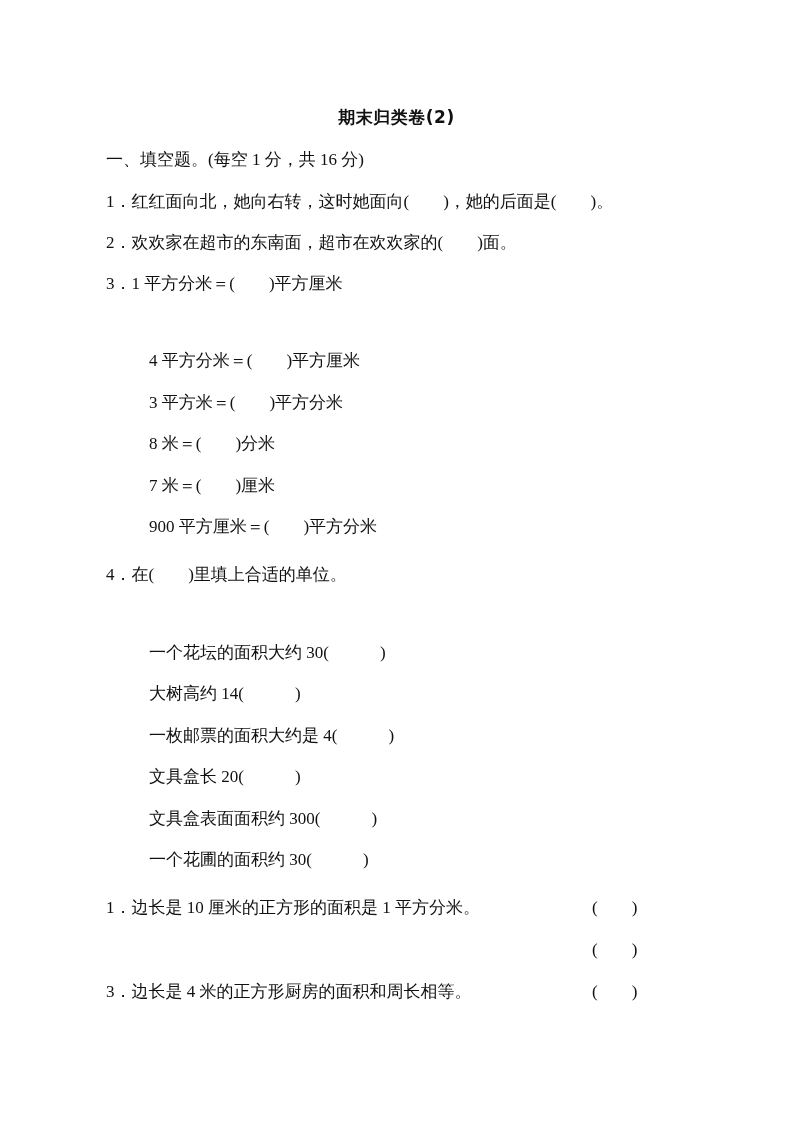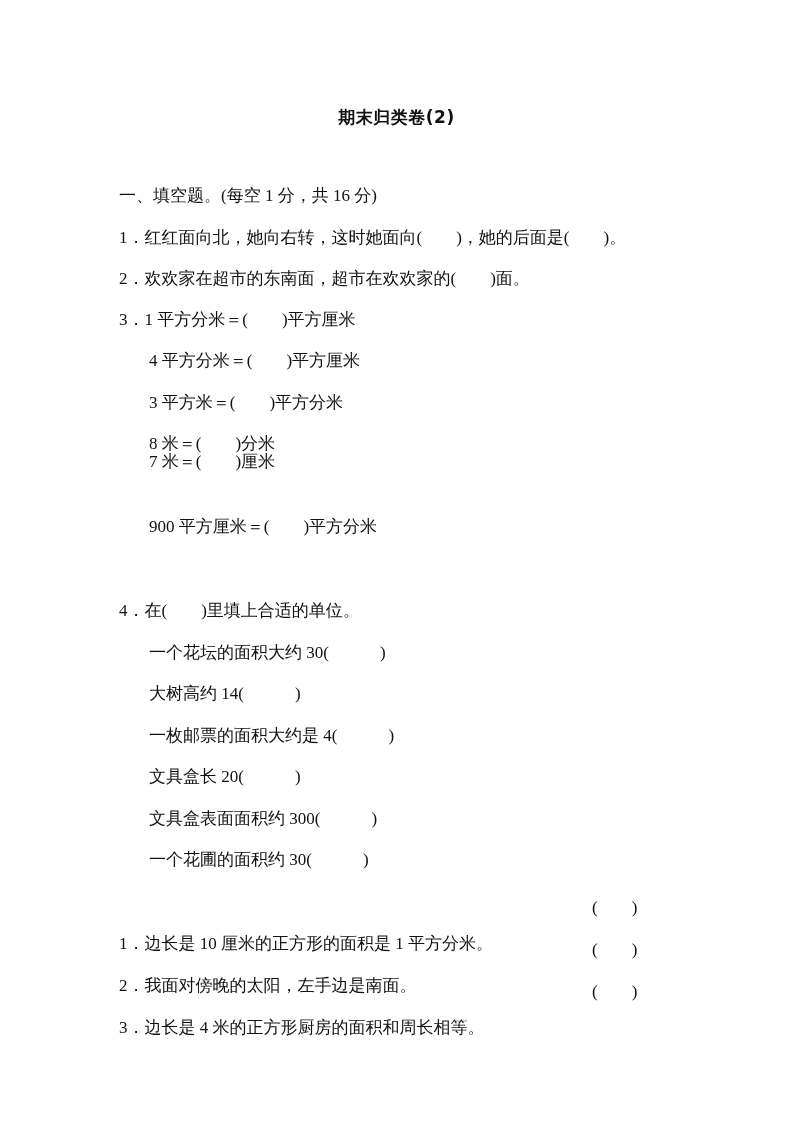--- a/index.html
+++ b/index.html
@@ -12,52 +12,51 @@
       overflow: hidden;
     }
     .page { position: absolute; left: 0; top: 0; width: 793px; height: 1122px; }
     .title {
       position: absolute; left: 0; width: 793px; top: 106px;
       text-align: center; font-weight: bold; font-size: 17px;
       font-family: "DejaVu Sans", "Liberation Sans", sans-serif;
       letter-spacing: 0.5px;
     }
     .line { position: absolute; white-space: pre; line-height: 20px; }
-    .l0 { left: 119px; margin-top: 36px; }
+    .l0 { left: 106px; }
     .l1 { left: 149px; margin-top: 36px; }
     .judge-paren { position: absolute; white-space: pre; line-height: 20px; left: 592px; }
   </style>
 </head>
 <body>
 
 <div class="page">
   <div class="title">期末归类卷(2)</div>
 
   <div class="line l0" style="top:150px">一、填空题。(每空 1 分，共 16 分)</div>
 
   <div class="line l0" style="top:192px">1．红红面向北，她向右转，这时她面向(　　)，她的后面是(　　)。</div>
   <div class="line l0" style="top:233px">2．欢欢家在超市的东南面，超市在欢欢家的(　　)面。</div>
 
   <div class="line l0" style="top:274px">3．1 平方分米＝(　　)平方厘米</div>
   <div class="line l1" style="top:315px">4 平方分米＝(　　)平方厘米</div>
   <div class="line l1" style="top:357px">3 平方米＝(　　)平方分米</div>
   <div class="line l1" style="top:398px">8 米＝(　　)分米</div>
-  <div class="line l1" style="top:416px">7 米＝(　　)厘米</div>
+  <div class="line l1" style="top:440px">7 米＝(　　)厘米</div>
   <div class="line l1" style="top:481px">900 平方厘米＝(　　)平方分米</div>
 
   <div class="line l0" style="top:565px">4．在(　　)里填上合适的单位。</div>
   <div class="line l1" style="top:607px">一个花坛的面积大约 30(　　　)</div>
   <div class="line l1" style="top:648px">大树高约 14(　　　)</div>
   <div class="line l1" style="top:690px">一枚邮票的面积大约是 4(　　　)</div>
   <div class="line l1" style="top:731px">文具盒长 20(　　　)</div>
   <div class="line l1" style="top:773px">文具盒表面面积约 300(　　　)</div>
   <div class="line l1" style="top:814px">一个花圃的面积约 30(　　　)</div>
 
 
   <div class="line l0" style="top:898px">1．边长是 10 厘米的正方形的面积是 1 平方分米。</div>
   <div class="judge-paren" style="top:898px">(　　)</div>
 
-  <div class="line l0" style="top:940px">2．我面对傍晚的太阳，左手边是南面。</div>
   <div class="judge-paren" style="top:940px">(　　)</div>
 
   <div class="line l0" style="top:982px">3．边长是 4 米的正方形厨房的面积和周长相等。</div>
   <div class="judge-paren" style="top:982px">(　　)</div>
 </div>
 
 </body></html>

